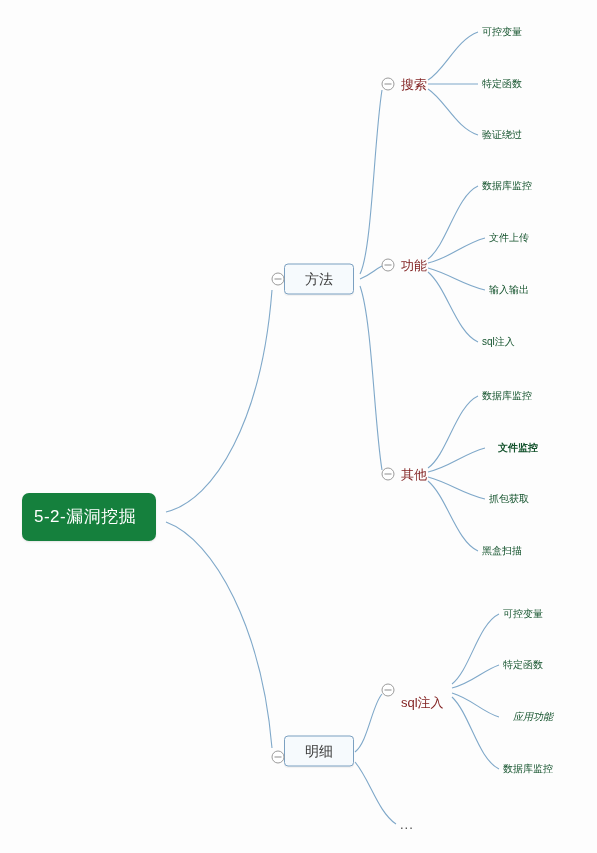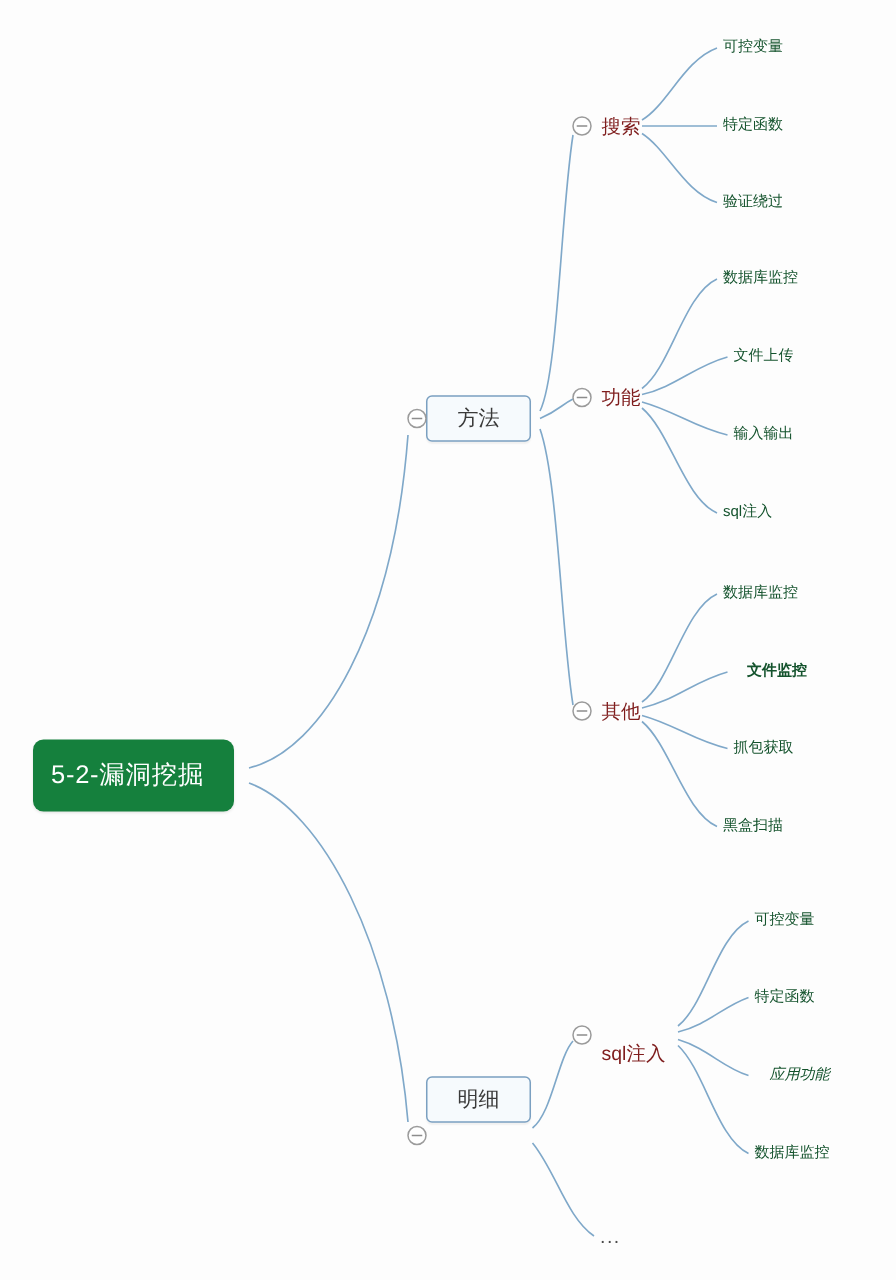--- a/index.html
+++ b/index.html
@@ -130,21 +130,21 @@
     <div class="node node-leaf" style="left: 482px; top: 186px;">数据库监控</div>
     <div class="node node-leaf" style="left: 489px; top: 238px;">文件上传</div>
     <div class="node node-leaf" style="left: 489px; top: 290px;">输入输出</div>
     <div class="node node-leaf" style="left: 482px; top: 342px;">sql注入</div>
     <div class="node node-plain" style="left: 401px; top: 474px;">其他</div>
     <div class="toggle" style="left: 388px; top: 474px;"></div>
     <div class="node node-leaf" style="left: 482px; top: 396px;">数据库监控</div>
     <div class="node node-leaf" style="left: 498px; top: 448px; font-weight: bold;">文件监控</div>
     <div class="node node-leaf" style="left: 489px; top: 499px;">抓包获取</div>
     <div class="node node-leaf" style="left: 482px; top: 551px;">黑盒扫描</div>
-    <div class="node node-box" style="left: 284px; top: 733px; text-align: right;">明细</div>
+    <div class="node node-box" style="left: 284px; top: 751px; text-align: right;">明细</div>
     <div class="toggle" style="left: 278px; top: 757px;"></div>
     <div class="node node-plain" style="left: 401px; top: 690px; margin-top: 12px;">sql注入</div>
     <div class="toggle" style="left: 388px; top: 690px;"></div>
     <div class="node node-leaf" style="left: 503px; top: 614px;">可控变量</div>
     <div class="node node-leaf" style="left: 503px; top: 665px;">特定函数</div>
     <div class="node node-leaf" style="left: 513px; top: 717px; font-style: italic;">应用功能</div>
     <div class="node node-leaf" style="left: 503px; top: 769px;">数据库监控</div>
     <div class="node node-ellipsis" style="left: 400px; top: 824px;">...</div>
   </div>
 

